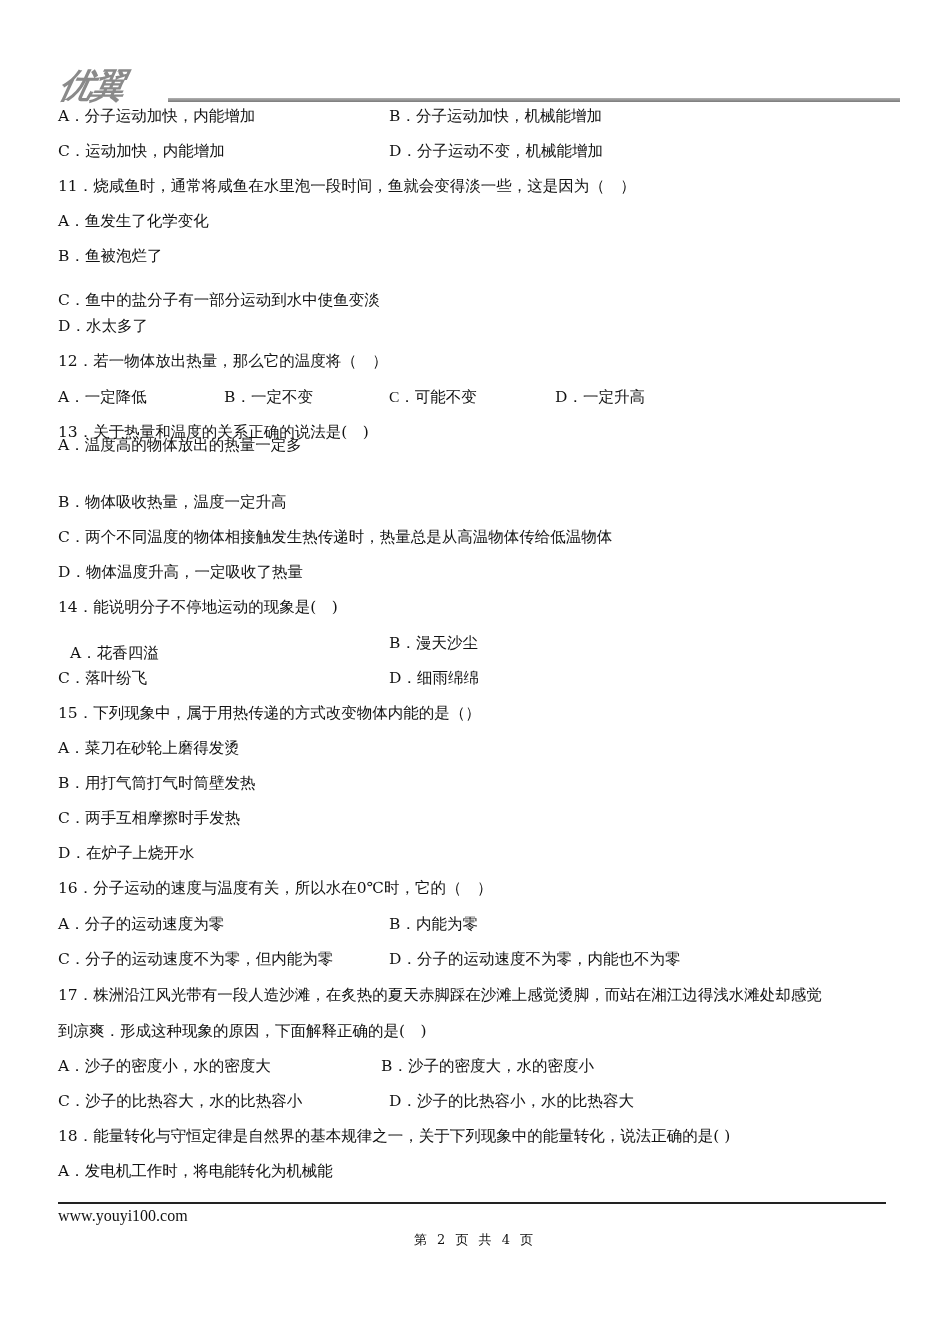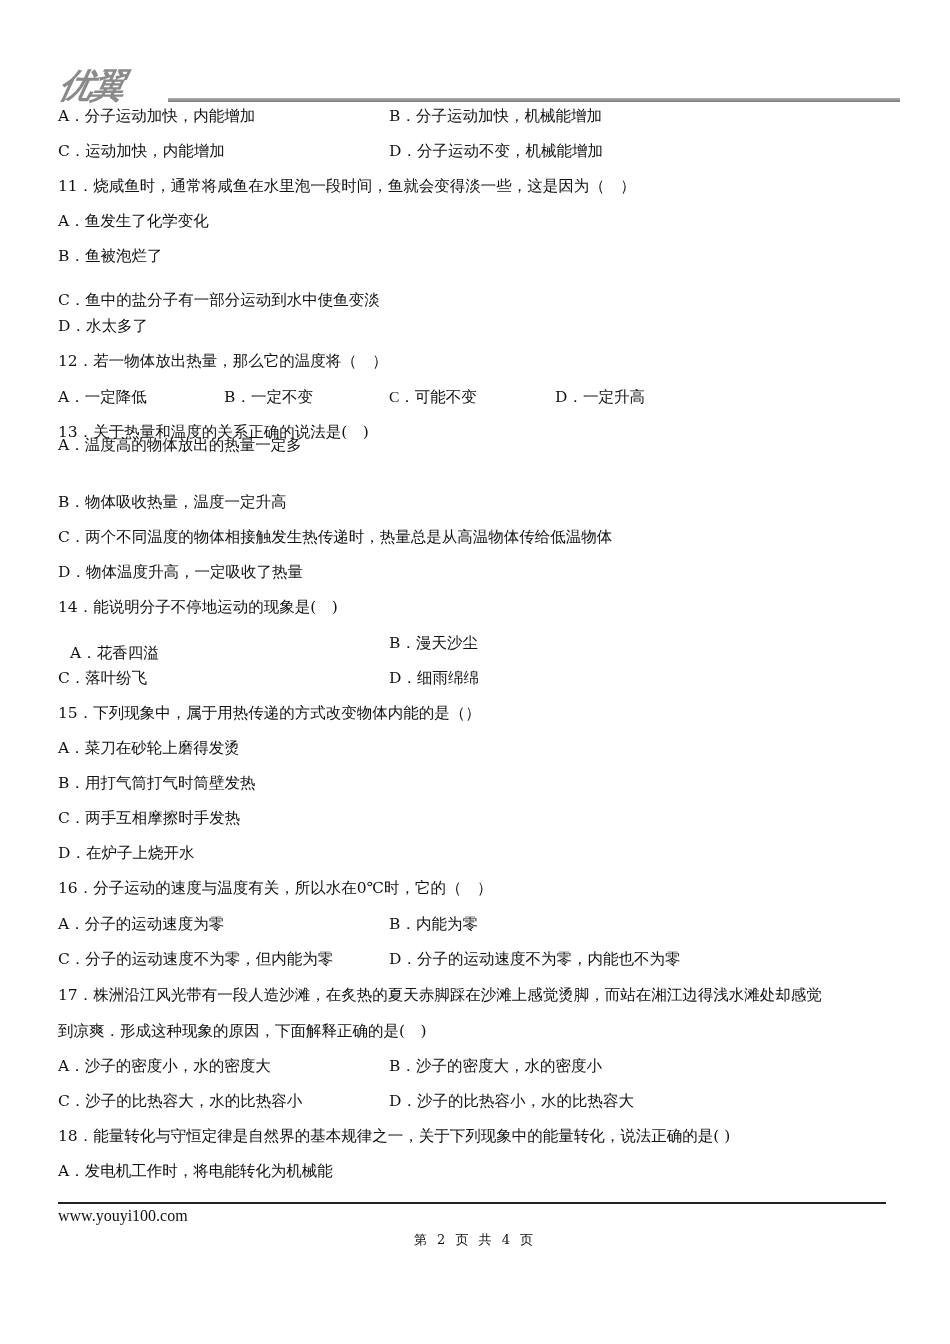--- a/index.html
+++ b/index.html
@@ -79,21 +79,21 @@
   <div class="opt" style="left:58px; top:914px;">A．分子的运动速度为零</div>
   <div class="opt" style="left:389px; top:914px;">B．内能为零</div>
   <div class="opt" style="left:58px; top:949px;">C．分子的运动速度不为零，但内能为零</div>
   <div class="opt" style="left:389px; top:949px;">D．分子的运动速度不为零，内能也不为零</div>
 </div>
 
 <div>
   <div class="line" style="top:985px;">17．株洲沿江风光带有一段人造沙滩，在炙热的夏天赤脚踩在沙滩上感觉烫脚，而站在湘江边得浅水滩处却感觉</div>
   <div class="line" style="top:1021px;">到凉爽．形成这种现象的原因，下面解释正确的是(　)</div>
   <div class="opt" style="left:58px; top:1056px;">A．沙子的密度小，水的密度大</div>
-  <div class="opt" style="left:389px; top:1056px;">B．沙子的密度大，水的密度小</div>
+  <div class="opt" style="left:381px; top:1056px;">B．沙子的密度大，水的密度小</div>
   <div class="opt" style="left:58px; top:1091px;">C．沙子的比热容大，水的比热容小</div>
   <div class="opt" style="left:389px; top:1091px;">D．沙子的比热容小，水的比热容大</div>
 </div>
 
 <div>
   <div class="line" style="top:1126px;">18．能量转化与守恒定律是自然界的基本规律之一，关于下列现象中的能量转化，说法正确的是( )</div>
   <div class="line" style="top:1161px;">A．发电机工作时，将电能转化为机械能</div>
 </div>
 
 <div>

